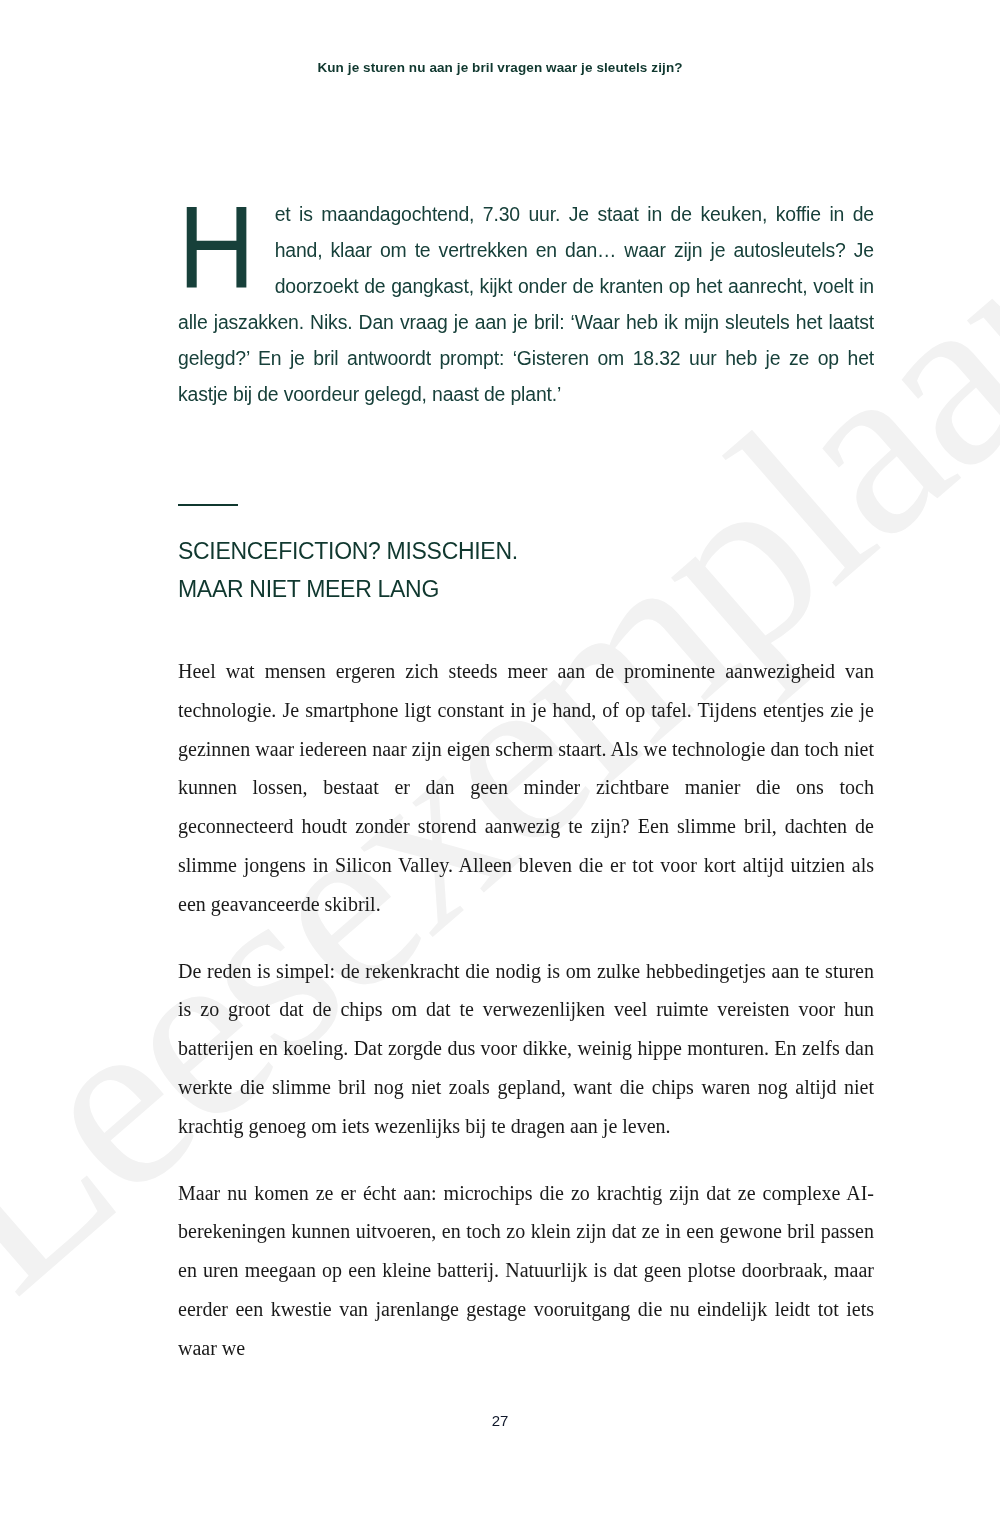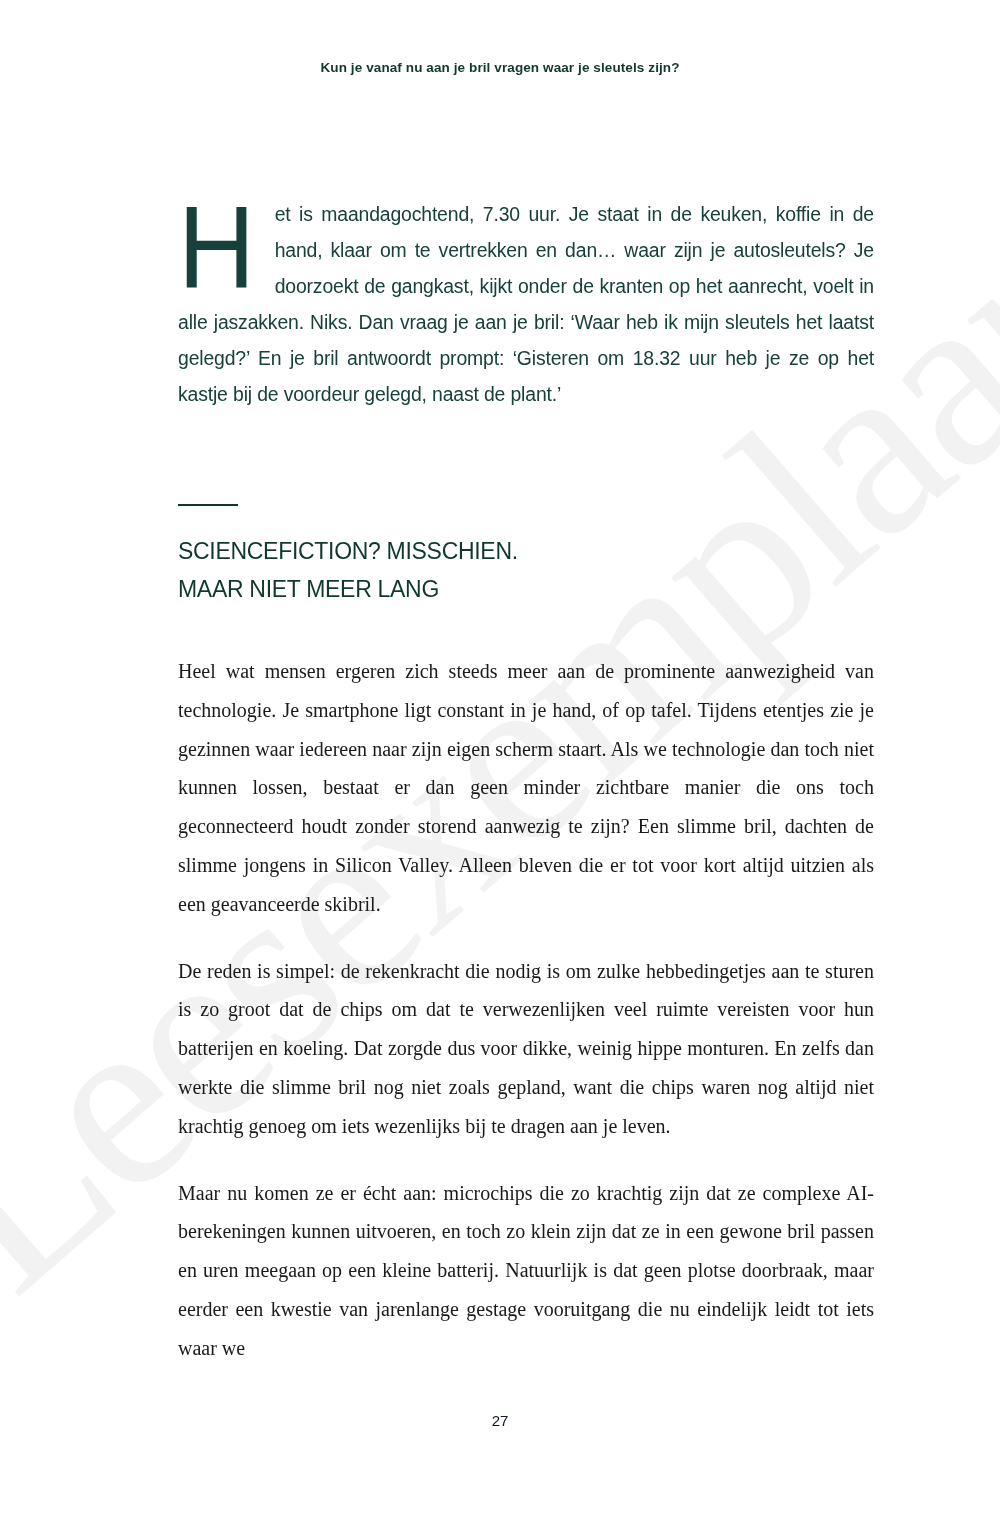--- a/index.html
+++ b/index.html
@@ -141,21 +141,21 @@
   }
 </style>
 </head>
 <body>
 
 <div class="page">
 
   <div class="watermark">Leesexemplaar</div>
 
   <div class="running-head">
-    <span class="rh-text">Kun je vanaf nu aan je bril vragen waar je sleutels zijn?</span>
+    <span class="rh-text">Kun je sturen nu aan je bril vragen waar je sleutels zijn?</span>
   </div>
 
   <div class="content">
 
     <p class="intro"><span class="dropcap">H</span><span>et is maandagochtend, 7.30 uur. Je staat in de keuken, koffie in de hand, klaar om te vertrekken en dan… waar zijn je autosleutels? Je doorzoekt de gangkast, kijkt onder de kranten op het aanrecht, voelt in alle jaszakken. Niks. Dan vraag je aan je bril: ‘Waar heb ik mijn sleutels het laatst gelegd?’ En je bril antwoordt prompt: ‘Gisteren om 18.32 uur heb je ze op het kastje bij de voordeur gelegd, naast de plant.’</span></p>
 
     <div class="section-block">
       <div class="rule"></div>
       <h2 class="section-title">
         <span class="ln">SCIENCEFICTION? MISSCHIEN.</span>

